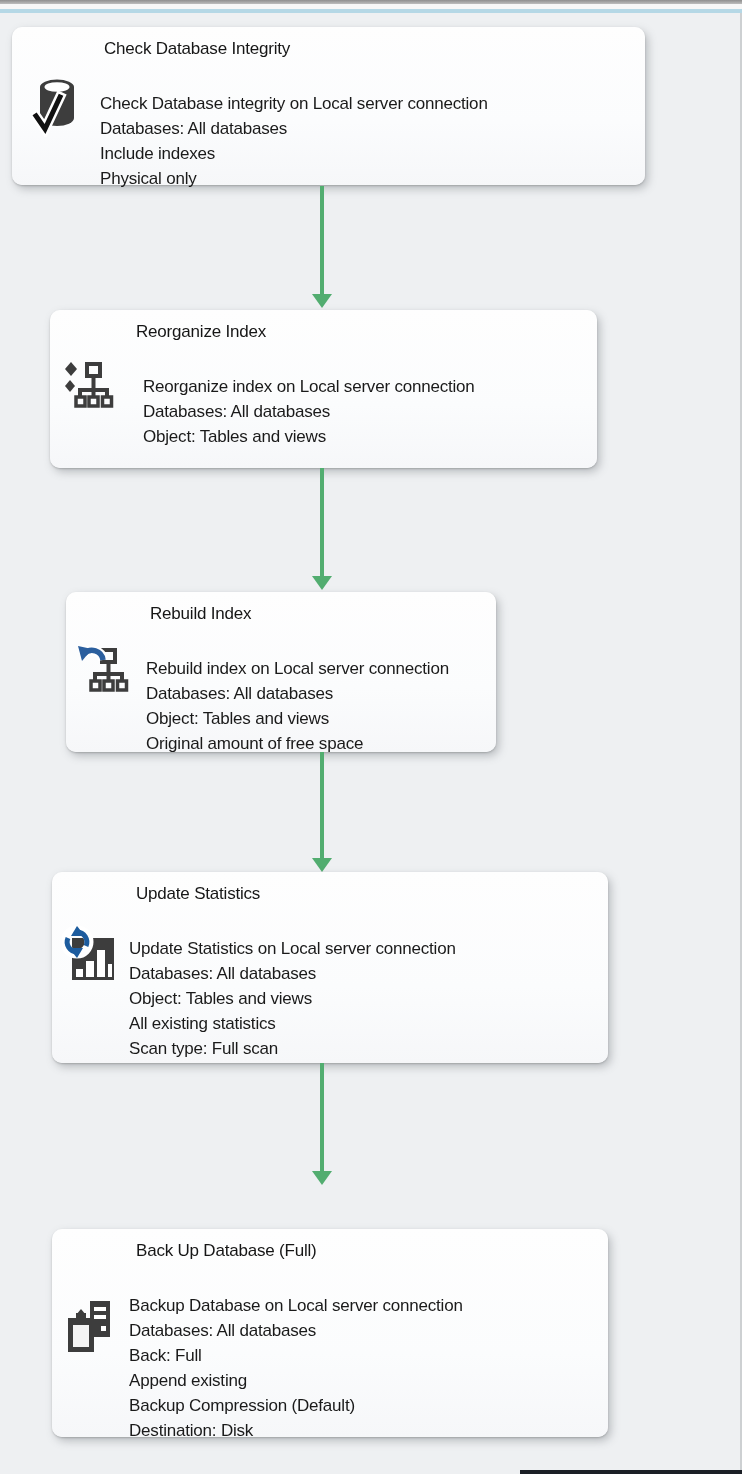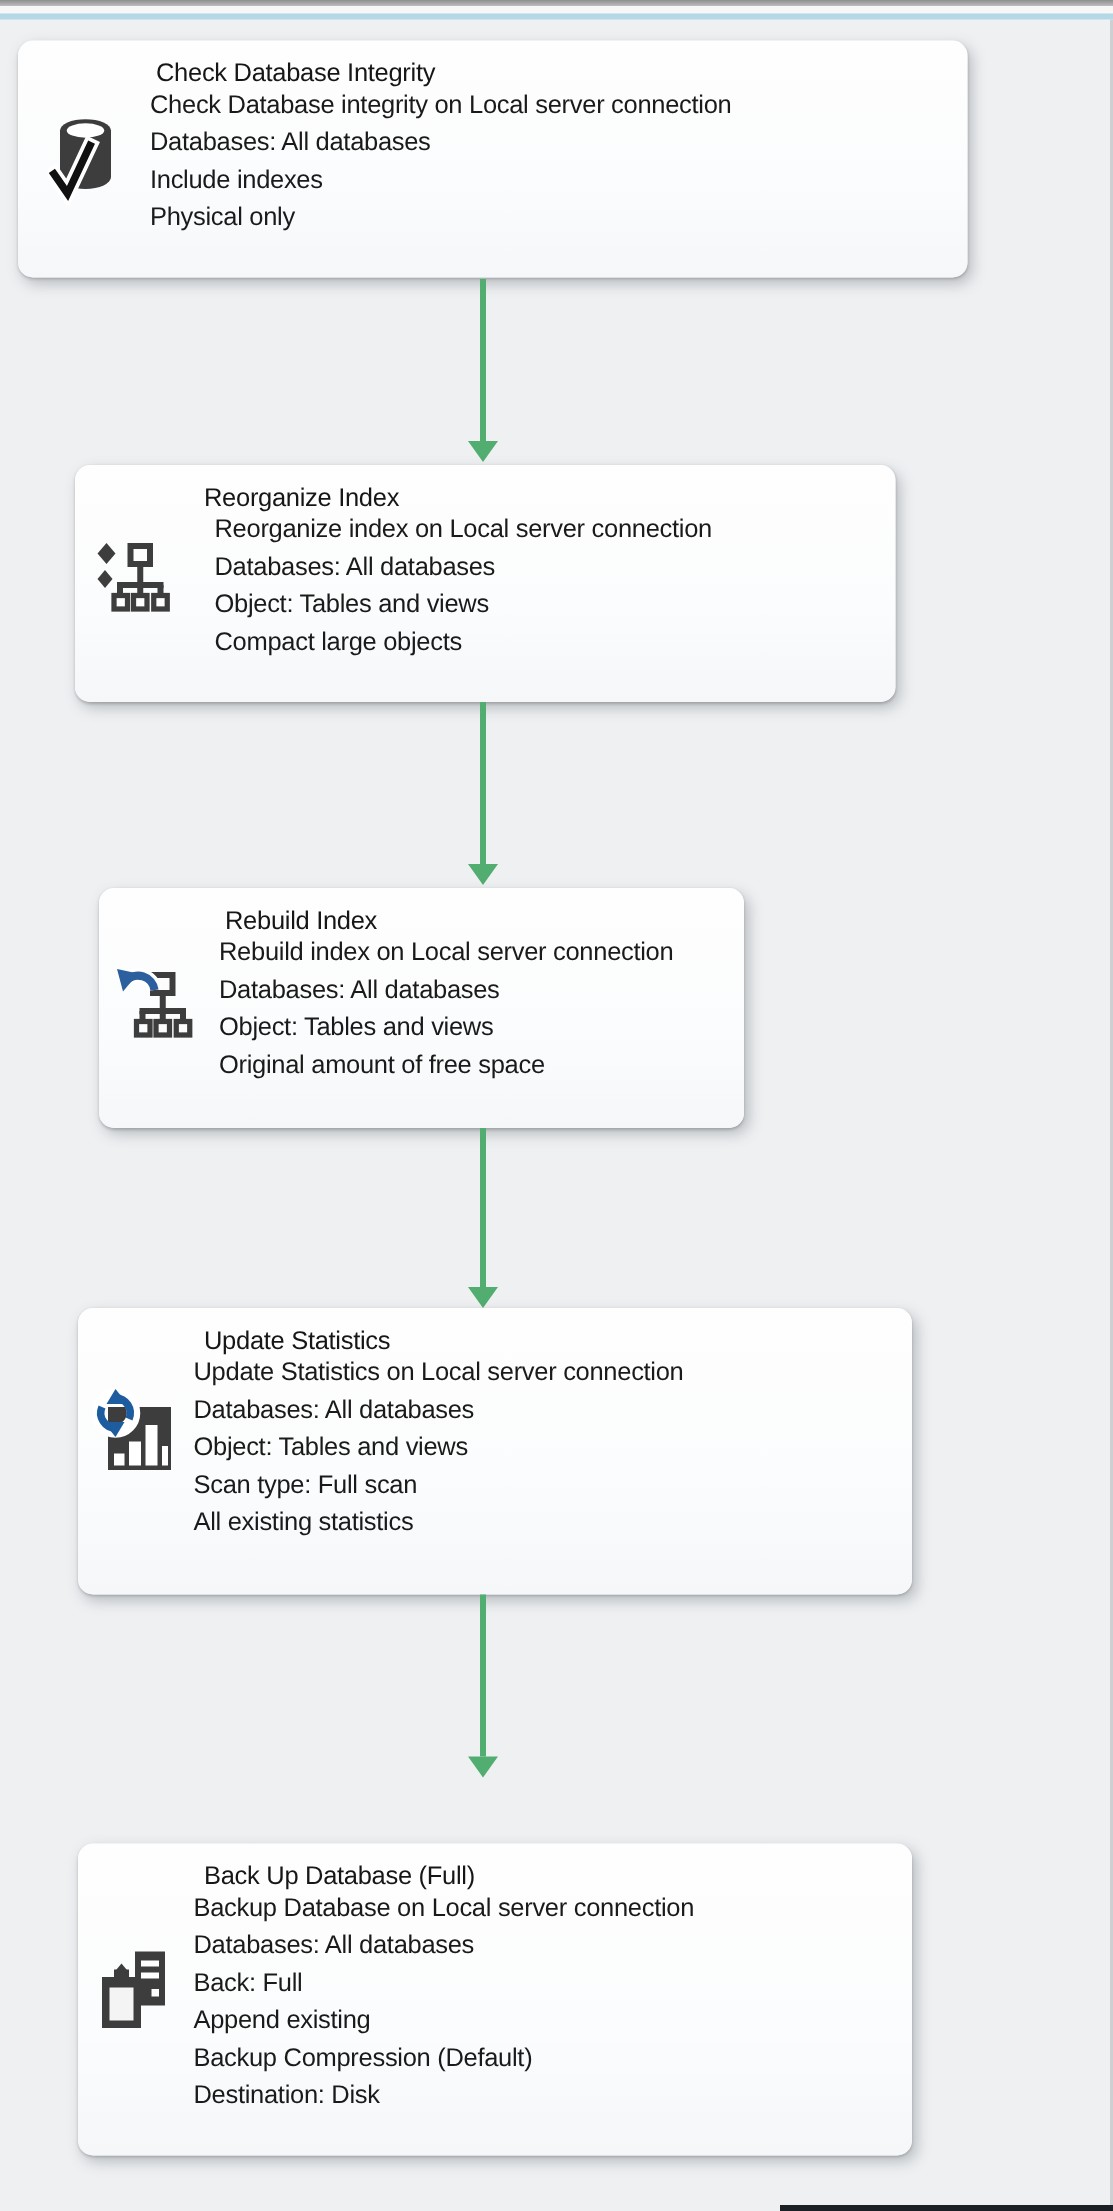--- a/index.html
+++ b/index.html
@@ -27,21 +27,21 @@
   .task {
     position:absolute;
     background:linear-gradient(#fefefe 0%, #fbfcfd 60%, #f6f7f9 100%);
     border-radius:10px;
     box-shadow:0 1px 2px rgba(0,0,0,.18), 3px 4px 9px rgba(90,95,100,.35);
   }
   .task-title {
     position:absolute; top:12px; font-size:17px; color:#161616;
     white-space:nowrap; letter-spacing:-0.2px;
   }
-  .task-body { position:absolute; top:30px; }
+  .task-body { position:absolute; top:64px; }
   .task-body .line {
     font-size:17px; line-height:25px; color:#1a1a1a;
     white-space:nowrap; letter-spacing:-0.2px;
   }
   .task-icon { position:absolute; display:block; }
 
   
   .connector { position:absolute; left:320px; width:4px; background:#52ad70; }
   .connector-head {
     position:absolute; left:312px; width:0; height:0;
@@ -96,21 +96,20 @@
         <line x1="44" y1="30" x2="44" y2="37" stroke="#3d3d3d" stroke-width="4"></line>
         <rect x="13" y="37" width="9" height="9" fill="none" stroke="#3d3d3d" stroke-width="3.5"></rect>
         <rect x="26" y="37" width="9" height="9" fill="none" stroke="#3d3d3d" stroke-width="3.5"></rect>
         <rect x="39.5" y="37" width="9" height="9" fill="none" stroke="#3d3d3d" stroke-width="3.5"></rect>
       </svg>
     </span>
     <div class="task-body" style="left:79px;margin-left:14px;">
       <div class="line">Reorganize index on Local server connection</div>
       <div class="line">Databases: All databases</div>
       <div class="line">Object: Tables and views</div>
-      <div class="line">Compact large objects</div>
     </div>
   </div>
 
   <div class="connector" style="top:468px; height:108px;"></div>
   <div class="connector-head" style="top:576px;"></div>
 
   <div class="task" style="left:66px; top:592px; width:430px; height:160px;">
     <div class="task-title" style="left:84px;">Rebuild Index</div>
     <span class="task-icon" style="left:12px; top:52px;">
       <svg width="52" height="54" viewBox="0 0 52 54">
@@ -151,22 +150,22 @@
         <circle cx="15" cy="16" r="12" fill="none" stroke="#ffffff" stroke-width="9"></circle>
         <path d="M24 20 A10 10 0 0 0 15 6 M6 12 A10 10 0 0 0 15 26" fill="none" stroke="#1d5c9e" stroke-width="5"></path>
         <polygon points="15,0 23,10 9,10" fill="#1d5c9e"></polygon>
         <polygon points="15,32 7,22 21,22" fill="#1d5c9e"></polygon>
       </svg>
     </span>
     <div class="task-body" style="left:77px;">
       <div class="line">Update Statistics on Local server connection</div>
       <div class="line">Databases: All databases</div>
       <div class="line">Object: Tables and views</div>
+      <div class="line">All existing statistics</div>
       <div class="line">Scan type: Full scan</div>
-      <div class="line">All existing statistics</div>
     </div>
   </div>
 
   <div class="connector" style="top:1063px; height:108px;"></div>
   <div class="connector-head" style="top:1171px;"></div>
 
   <div class="task" style="left:52px; top:1185px; width:556px; height:208px;margin-top:44px;">
     <div class="task-title" style="left:84px;">Back Up Database (Full)</div>
     <span class="task-icon" style="left:12px; top:70px;">
       <svg width="52" height="58" viewBox="0 0 52 58">

